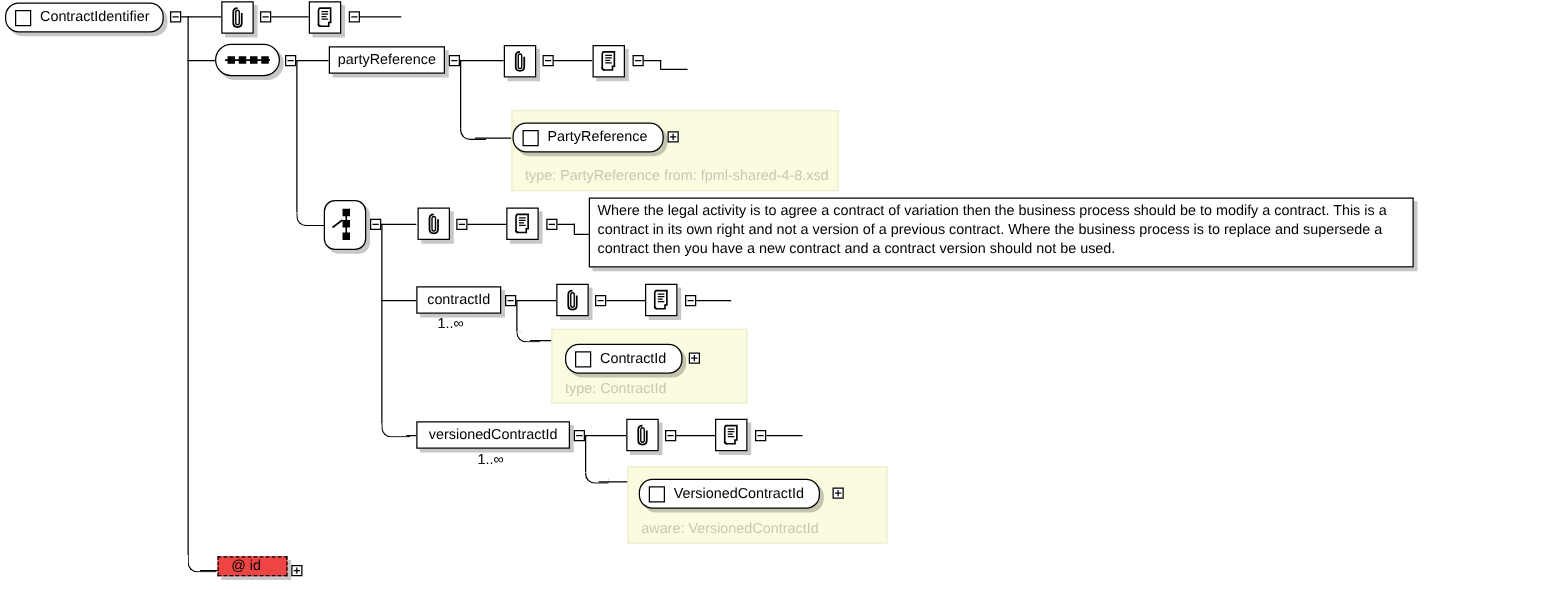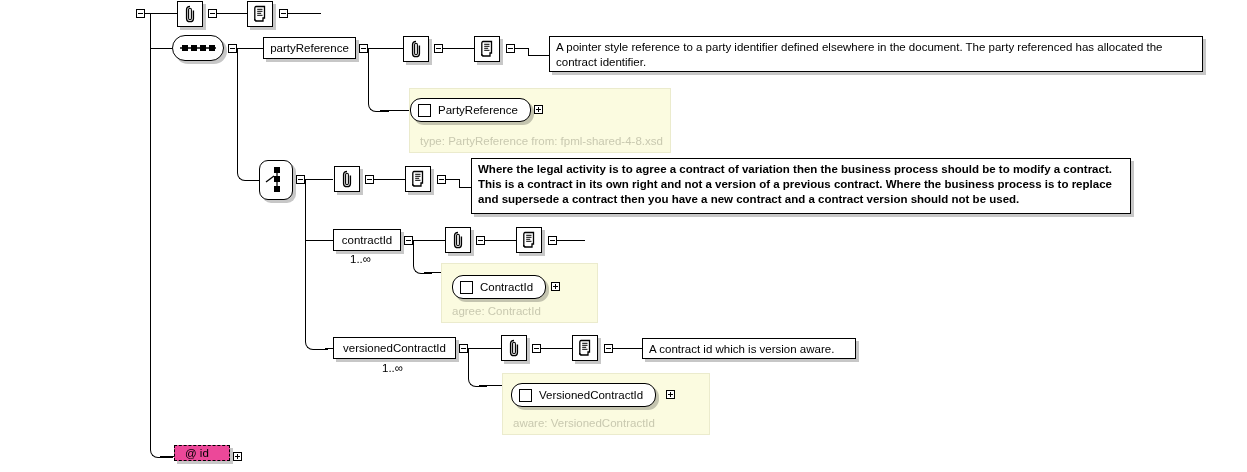--- a/index.html
+++ b/index.html
@@ -117,21 +117,21 @@
   .octa.cho {
     width: 34px; height: 40px;
     border-radius: 9px;
   }
 
   
   .attr {
     position: absolute;
     box-sizing: border-box;
     height: 16px;
-    background: #ec4899;
+    background: #ef4444;
     border: 1px dashed #000000;
     box-shadow: 3px 3px 0 rgba(0,0,0,0.22);
     display: flex;
     align-items: center;
     padding: 4px 10px;
     font-size: 11.5px;
     white-space: nowrap;
   }
 
   
@@ -182,20 +182,24 @@
     white-space: nowrap;
   }
 
   svg { display: block; }
 </style>
 </head>
 <body>
 
 <div id="canvas">
 
+  <div class="capsule" style="left:4px; top:2px; height:24px;">
+    <span class="sq"></span>
+    <span>ContractIdentifier</span>
+  </div>
   <div class="toggle" style="left:136px; top:9px;"></div>
 
   <div class="ln h" style="left:145px; top:13px; width:32px;"></div>
 
   <div class="node iconbox" style="left:177px; top:1px;">
     <svg width="14" height="18" viewBox="0 0 14 18" aria-hidden="true">
       <path d="M7 1.5 C4.8 1.5 3.6 2.8 3.6 4.6 L3.6 13.4 C3.6 15.4 5 16.6 7 16.6 C9 16.6 10.4 15.4 10.4 13.4 L10.4 5.4" fill="none" stroke="#000" stroke-width="1.4"></path>
       <path d="M5.6 4.8 C5.6 3.8 6.2 3.2 7 3.2 C7.8 3.2 8.4 3.8 8.4 4.8 L8.4 13.2 C8.4 14.2 7.8 14.8 7 14.8 C6.2 14.8 5.6 14.2 5.6 13.2 Z" fill="#fff" stroke="#000" stroke-width="1.1"></path>
     </svg>
   </div>
@@ -258,23 +262,20 @@
       <path d="M4 1.5 L12.5 1.5 L12.5 13 L11 13 L11 16 L5 16 C3.6 16 2.8 15.2 2.8 14 L2.8 3.5 C2.8 2.4 3.3 1.5 4 1.5 Z" fill="#fff" stroke="#000" stroke-width="1.3"></path>
       <path d="M5.2 4.3 L10.5 4.3 M5.2 6.3 L10.5 6.3 M5.2 8.3 L9.2 8.3 M5.2 10.3 L10.5 10.3" stroke="#000" stroke-width="1"></path>
       <path d="M2.6 14 C2.6 15.2 3.4 16 4.6 16" fill="none" stroke="#000" stroke-width="1.2"></path>
     </svg>
   </div>
   <div class="toggle" style="left:506px; top:44px;"></div>
   <div class="ln h" style="left:515px; top:48px; width:14px;"></div>
   <div class="ln v" style="left:528px; top:48px; height:7px;"></div>
   <div class="ln h" style="left:528px; top:55px; width:22px;"></div>
 
-  <div class="node doc" style="left:549px; top:36px; width:654px; height:36px;">
-    <span>A pointer style reference to a party identifier defined elsewhere in the document. The party referenced has allocated the contract identifier.</span>
-  </div>
 
   <div class="typepanel" style="left:409px; top:88px; width:262px; height:65px;">
     <span class="tlabel">type: PartyReference from: fpml-shared-4-8.xsd</span>
   </div>
   <div class="capsule" style="left:410px; top:98px; padding-right:12px;">
     <span class="sq"></span>
     <span>PartyReference</span>
   </div>
   <div class="toggle plus" style="left:534px; top:105px;"></div>
 
@@ -309,21 +310,21 @@
       <path d="M4 1.5 L12.5 1.5 L12.5 13 L11 13 L11 16 L5 16 C3.6 16 2.8 15.2 2.8 14 L2.8 3.5 C2.8 2.4 3.3 1.5 4 1.5 Z" fill="#fff" stroke="#000" stroke-width="1.3"></path>
       <path d="M5.2 4.3 L10.5 4.3 M5.2 6.3 L10.5 6.3 M5.2 8.3 L9.2 8.3 M5.2 10.3 L10.5 10.3" stroke="#000" stroke-width="1"></path>
       <path d="M2.6 14 C2.6 15.2 3.4 16 4.6 16" fill="none" stroke="#000" stroke-width="1.2"></path>
     </svg>
   </div>
   <div class="toggle" style="left:437px; top:175px;"></div>
   <div class="ln h" style="left:446px; top:179px; width:14px;"></div>
   <div class="ln v" style="left:459px; top:179px; height:8px;"></div>
   <div class="ln h" style="left:459px; top:187px; width:13px;"></div>
 
-  <div class="node doc" style="left:471px; top:158px; width:660px; height:56px;font-weight:bold;">
+  <div class="node doc" style="left:471px; top:158px; width:660px; height:56px;">
     <span>Where the legal activity is to agree a contract of variation then the business process should be to modify a contract. This is a contract in its own right and not a version of a previous contract. Where the business process is to replace and supersede a contract then you have a new contract and a contract version should not be used.</span>
   </div>
 
   <div class="node el" style="left:333px; top:229px; width:68px;">
     <span>contractId</span>
   </div>
   <div class="occ" style="left:350px; top:253px;">1..∞</div>
   <div class="toggle" style="left:404px; top:236px;"></div>
   <div class="ln h" style="left:413px; top:240px; width:32px;"></div>
   <div class="ln v" style="left:413px; top:240px; height:25px;"></div>
@@ -344,21 +345,21 @@
       <path d="M4 1.5 L12.5 1.5 L12.5 13 L11 13 L11 16 L5 16 C3.6 16 2.8 15.2 2.8 14 L2.8 3.5 C2.8 2.4 3.3 1.5 4 1.5 Z" fill="#fff" stroke="#000" stroke-width="1.3"></path>
       <path d="M5.2 4.3 L10.5 4.3 M5.2 6.3 L10.5 6.3 M5.2 8.3 L9.2 8.3 M5.2 10.3 L10.5 10.3" stroke="#000" stroke-width="1"></path>
       <path d="M2.6 14 C2.6 15.2 3.4 16 4.6 16" fill="none" stroke="#000" stroke-width="1.2"></path>
     </svg>
   </div>
   <div class="toggle" style="left:548px; top:236px;"></div>
   <div class="ln h" style="left:557px; top:240px; width:28px;"></div>
 
 
   <div class="typepanel" style="left:441px; top:263px; width:157px; height:60px;">
-    <span class="tlabel">agree: ContractId</span>
+    <span class="tlabel">type: ContractId</span>
   </div>
   <div class="capsule" style="left:452px; top:275px; padding-right:12px;">
     <span class="sq"></span>
     <span>ContractId</span>
   </div>
   <div class="toggle plus" style="left:551px; top:282px;"></div>
 
   <div class="node el" style="left:333px; top:337px; width:123px;">
     <span>versionedContractId</span>
   </div>
@@ -381,23 +382,20 @@
   <div class="node iconbox" style="left:572px; top:335px;">
     <svg width="16" height="18" viewBox="0 0 16 18" aria-hidden="true">
       <path d="M4 1.5 L12.5 1.5 L12.5 13 L11 13 L11 16 L5 16 C3.6 16 2.8 15.2 2.8 14 L2.8 3.5 C2.8 2.4 3.3 1.5 4 1.5 Z" fill="#fff" stroke="#000" stroke-width="1.3"></path>
       <path d="M5.2 4.3 L10.5 4.3 M5.2 6.3 L10.5 6.3 M5.2 8.3 L9.2 8.3 M5.2 10.3 L10.5 10.3" stroke="#000" stroke-width="1"></path>
       <path d="M2.6 14 C2.6 15.2 3.4 16 4.6 16" fill="none" stroke="#000" stroke-width="1.2"></path>
     </svg>
   </div>
   <div class="toggle" style="left:604px; top:344px;"></div>
   <div class="ln h" style="left:613px; top:348px; width:29px;"></div>
 
-  <div class="node doc" style="left:642px; top:338px; width:214px; height:21px;">
-    <span>A contract id which is version aware.</span>
-  </div>
 
   <div class="typepanel" style="left:502px; top:373px; width:208px; height:62px;">
     <span class="tlabel">aware: VersionedContractId</span>
   </div>
   <div class="capsule" style="left:511px; top:383px; padding-right:12px;">
     <span class="sq"></span>
     <span>VersionedContractId</span>
   </div>
   <div class="toggle plus" style="left:666px; top:390px;"></div>
 

